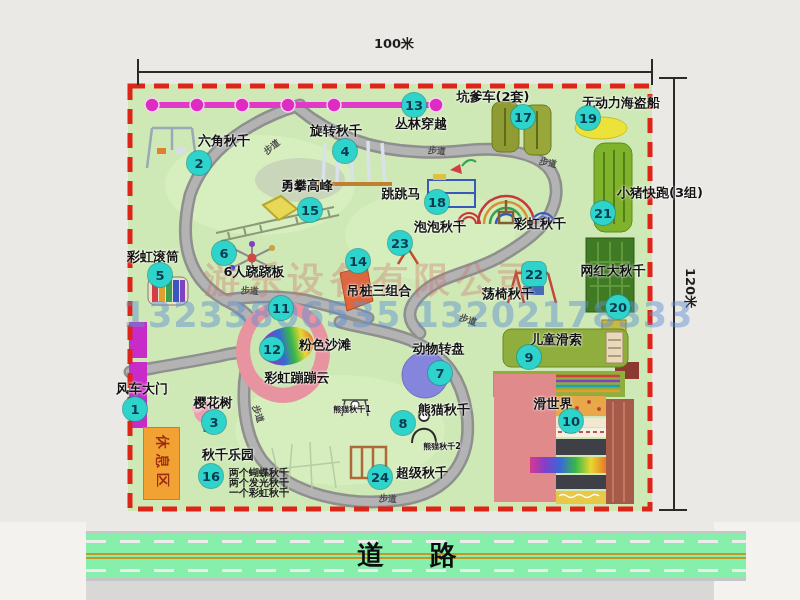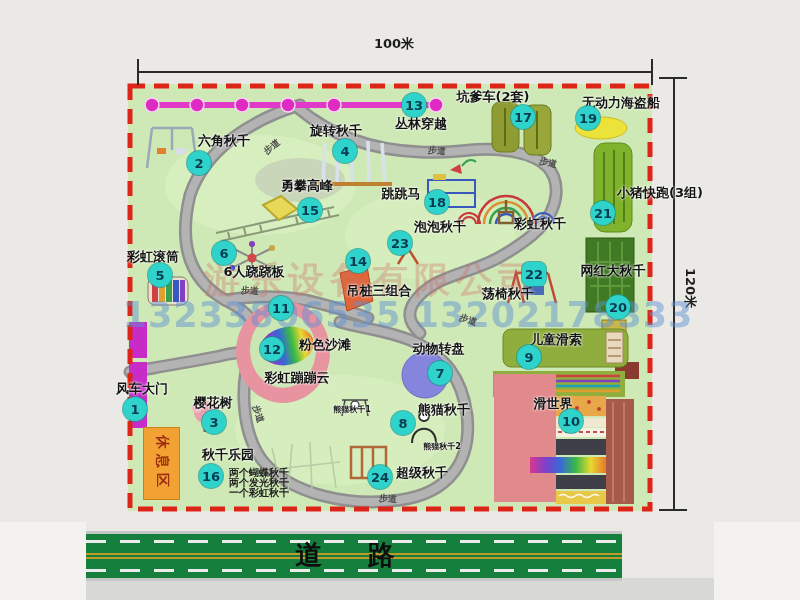--- a/index.html
+++ b/index.html
@@ -30,21 +30,21 @@
           white-space:nowrap;text-shadow:0 0 3px rgba(255,255,255,.9),0 0 2px rgba(255,255,255,.9);z-index:4;}
   .alabel.small{font-size:8px;}
   .trail-label{position:absolute;font-size:9px;font-weight:bold;color:#4a4a4a;white-space:nowrap;z-index:3;}
   #notes{position:absolute;left:229px;top:468px;margin:0;padding:0;list-style:none;font-size:10px;
          line-height:10px;font-weight:600;color:#222;z-index:4;}
   #rest-area{position:absolute;left:143px;top:427px;width:35px;height:71px;background:#f2a233;
              border:1px solid #c8821a;display:flex;align-items:center;justify-content:center;
              writing-mode:vertical-rl;text-orientation:sideways;font-size:14px;font-weight:bold;
              letter-spacing:5px;color:#9c2c12;z-index:4;}
   
-  #road{position:absolute;left:86px;top:531px;width:536px;height:44px;background:#15803d;
+  #road{position:absolute;left:86px;top:531px;width:660px;height:44px;background:#86efac;
         border-top:3px solid #c6c6c6;border-bottom:3px solid #c6c6c6;z-index:2;}
   .road-dash{position:absolute;left:0;right:0;height:3px;
              background:repeating-linear-gradient(90deg,#ececec 0 20px,transparent 20px 34px);}
   #road-dash-top{top:6px;} #road-dash-bottom{bottom:6px;}
   .road-center{position:absolute;left:0;right:0;height:2px;background:#c09a28;}
   #road-center-1{top:19px;} #road-center-2{top:23px;}
   #road-label{position:absolute;left:50%;top:50%;transform:translate(-50%,-54%);font-size:27px;
               font-weight:bold;letter-spacing:18px;color:#0d0d0d;white-space:nowrap;}
   .side-white{position:absolute;top:522px;width:86px;height:78px;background:#f3f2ef;z-index:2;}
   #below-road{position:absolute;left:86px;top:578px;width:628px;height:22px;background:#d8d8d6;z-index:2;}

